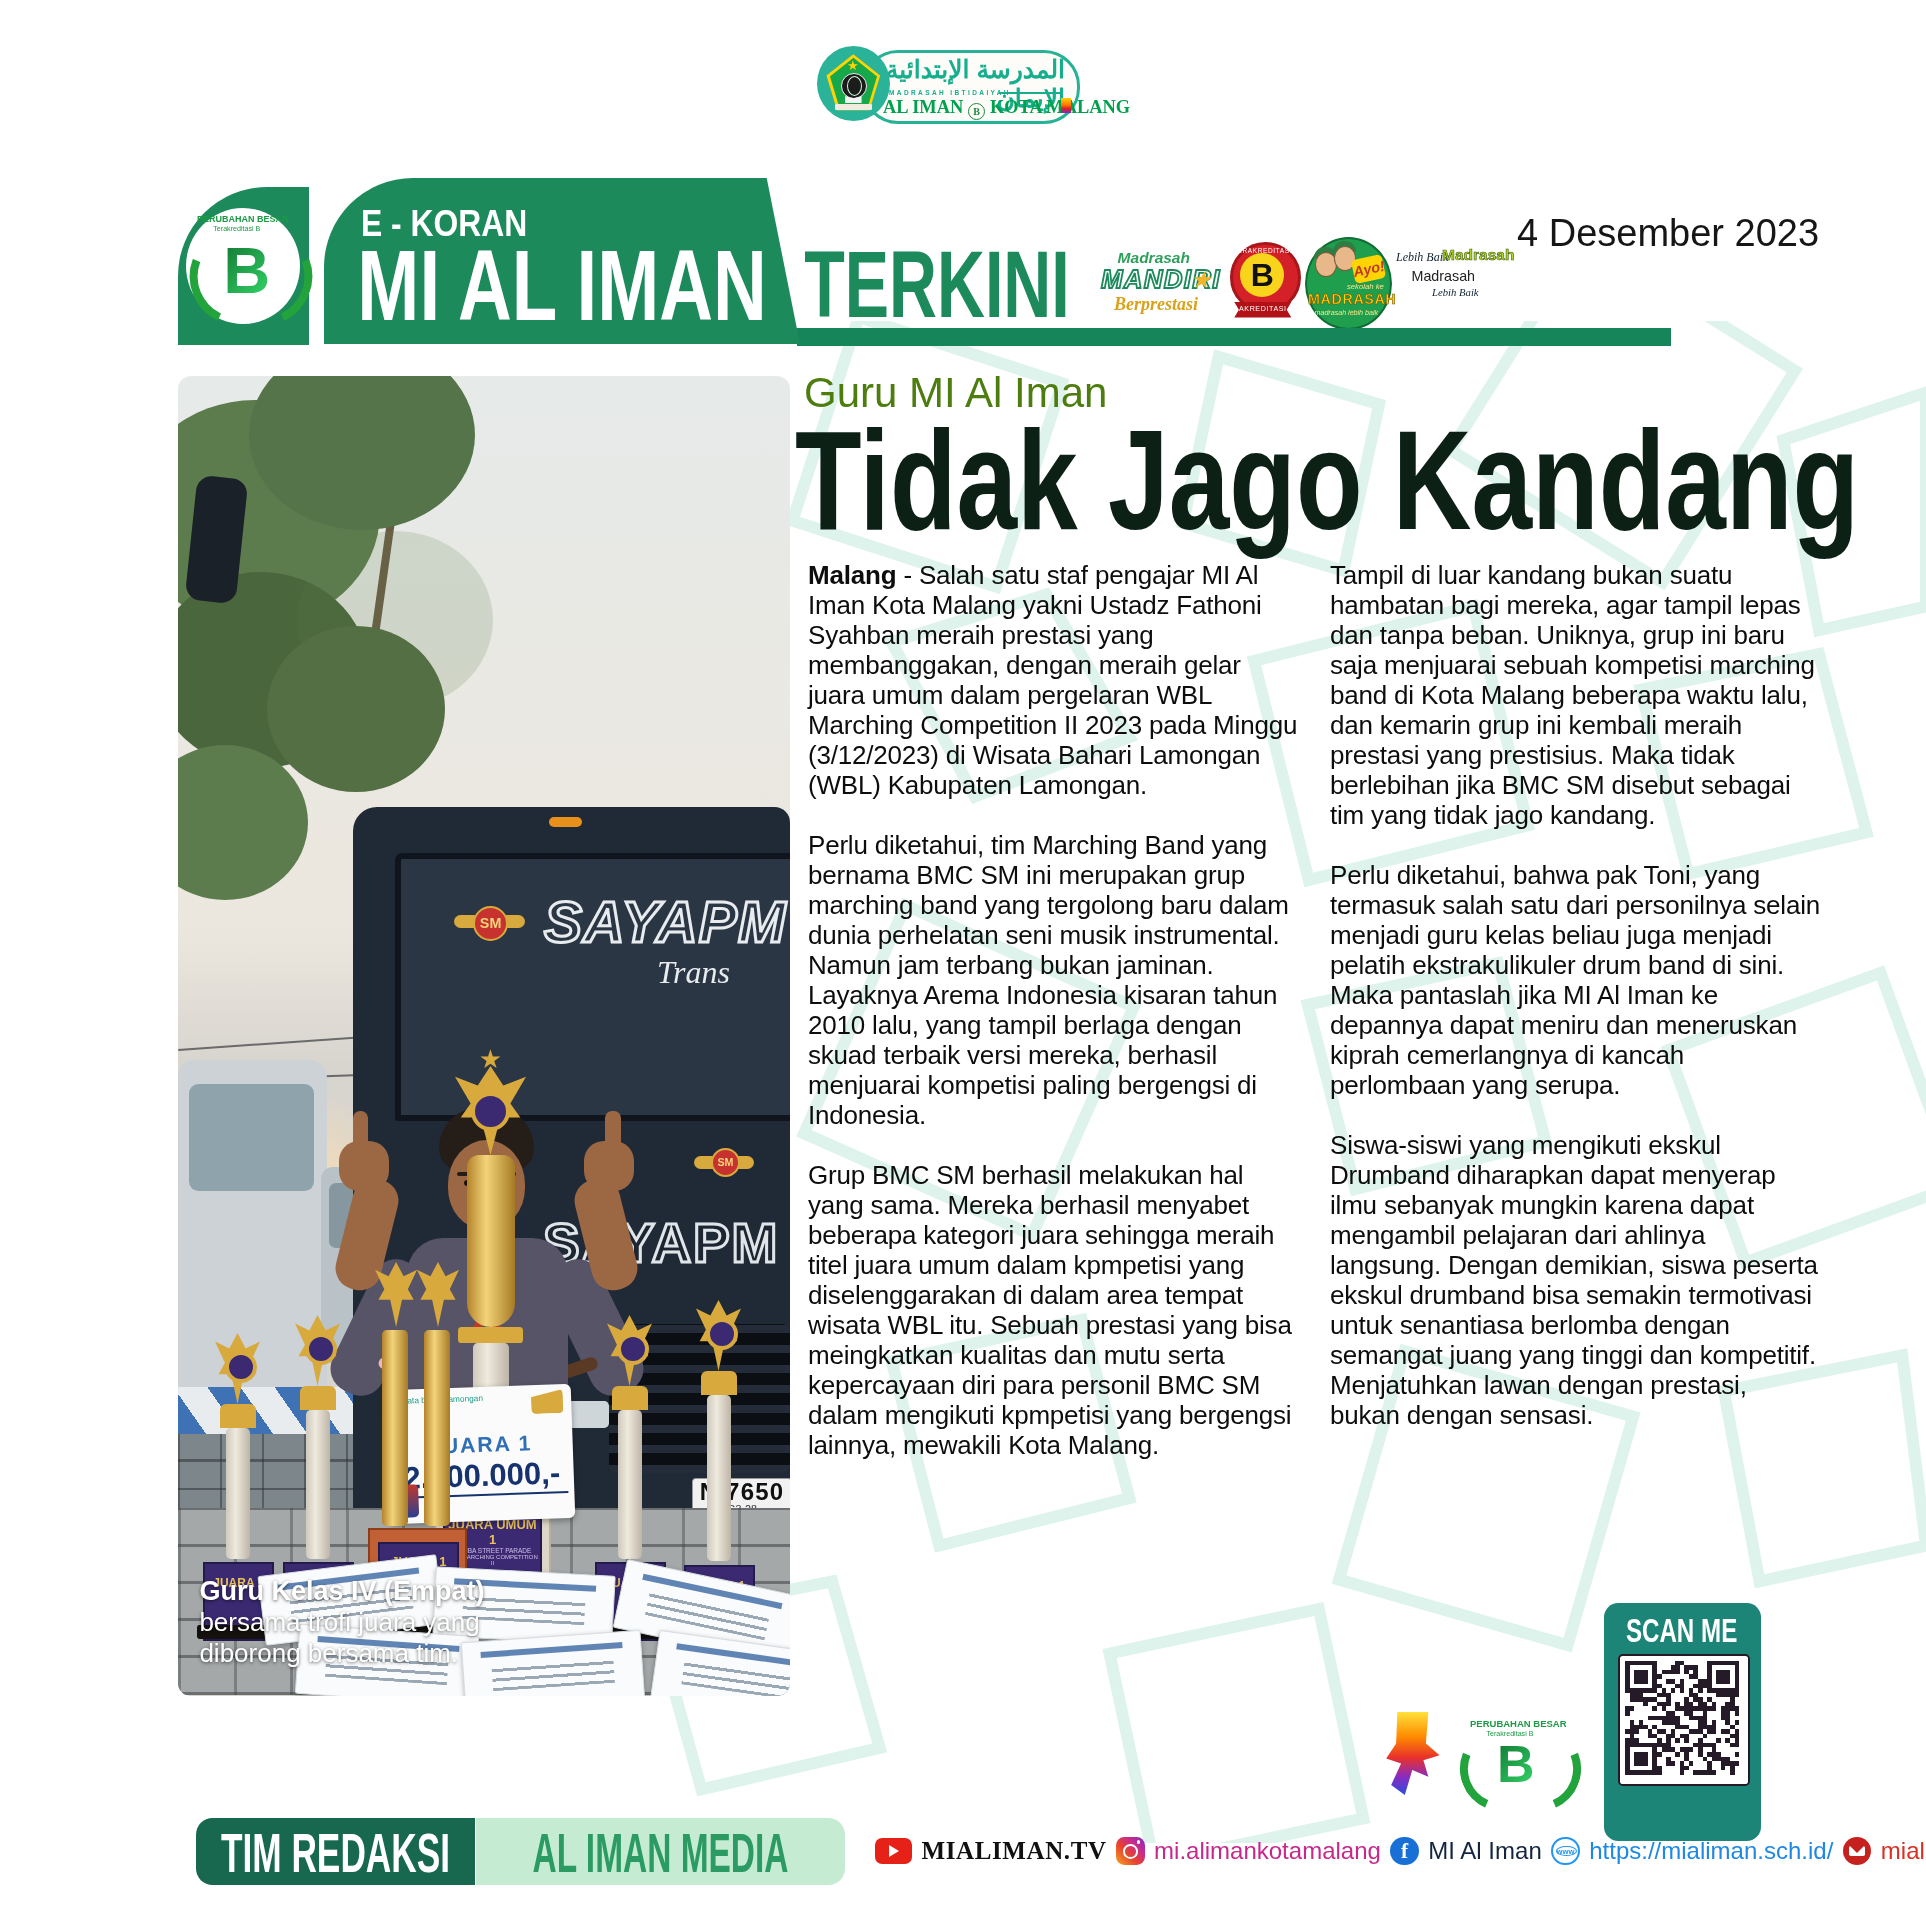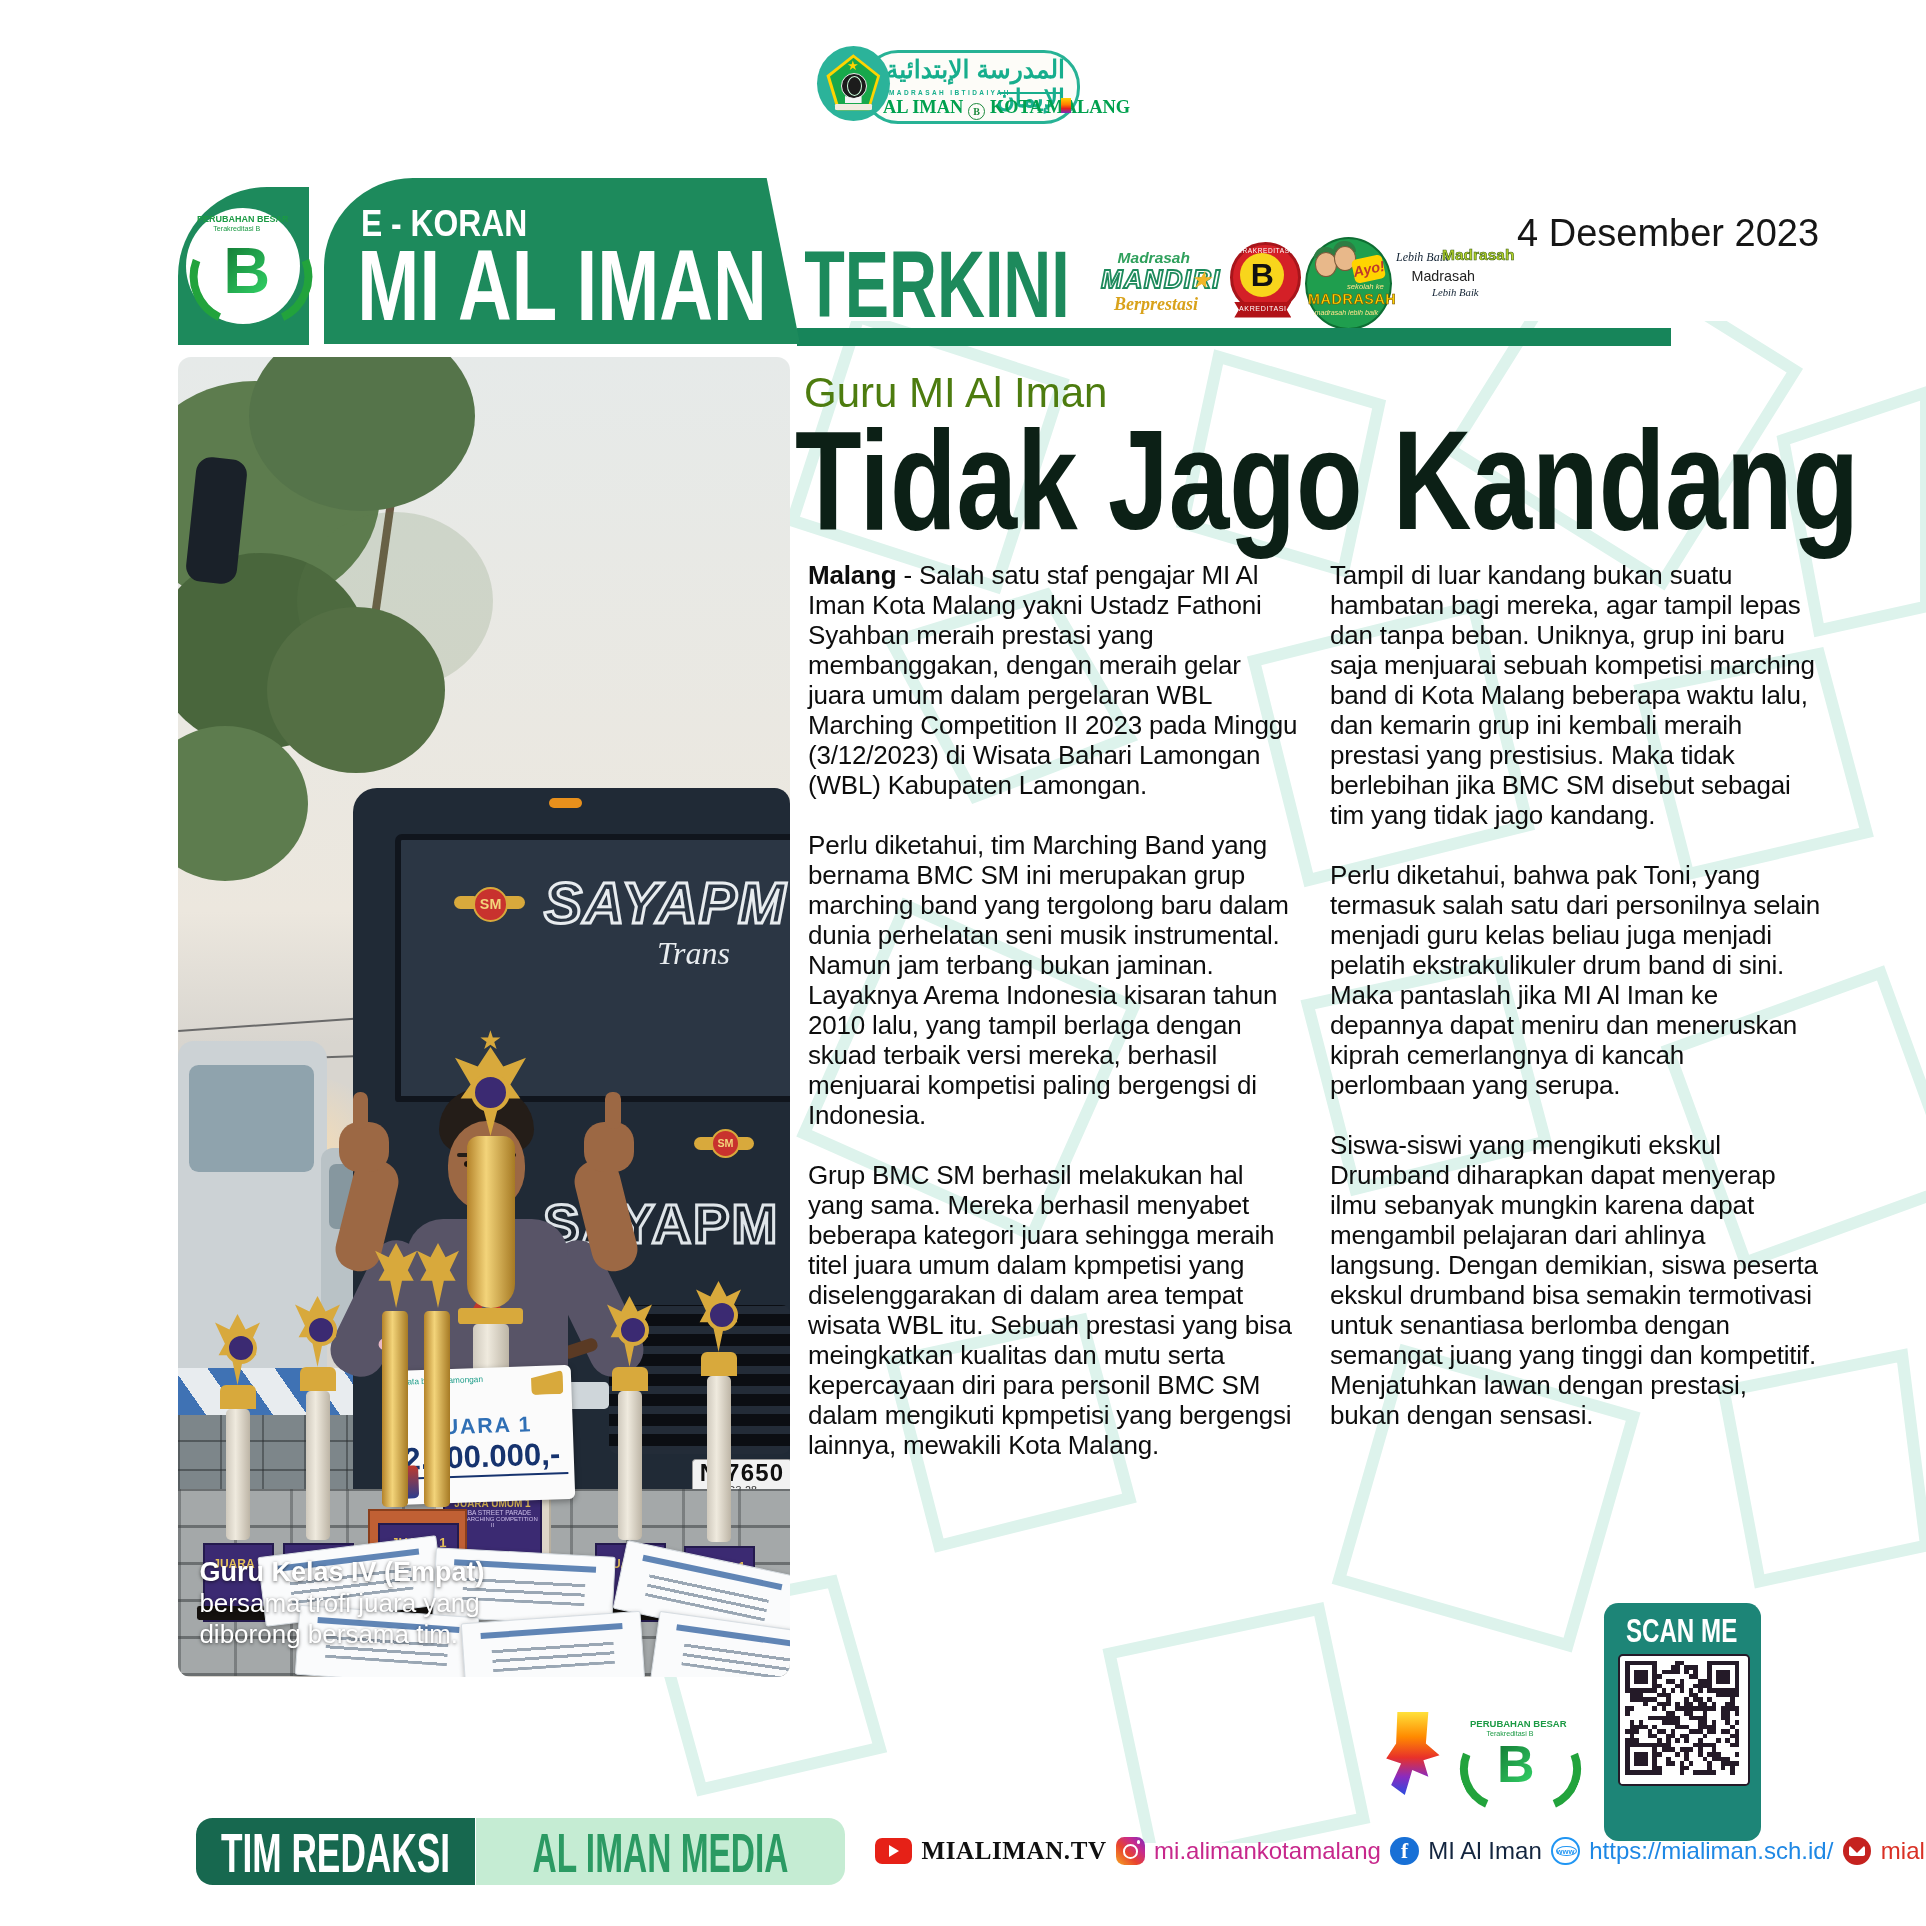--- a/index.html
+++ b/index.html
@@ -94,21 +94,21 @@
   
   #kicker{left:804px;top:369px;font-size:42px;color:#4d7c0f;z-index:2;}
   #headline-svg{left:795px;top:415px;z-index:2;}
   .col{position:absolute;width:493px;font-size:26px;line-height:30px;letter-spacing:-0.2px;color:#0d0d0d;z-index:2;}
   #col1{left:808px;top:560px;}
   #col2{left:1330px;top:560px;}
   .para{margin:0 0 30px 0;}
   .lead-loc{font-weight:bold;}
 
   
-  #photo{left:178px;top:357px;width:612px;height:1320px;border-radius:13px;overflow:hidden;z-index:2;
+  #photo{left:178px;top:376px;width:612px;height:1320px;border-radius:13px;overflow:hidden;z-index:2;
     background:linear-gradient(180deg,#e6eae9 0%,#ece7de 42%,#d8d5cf 52%);}
   .blob{position:absolute;border-radius:50%;}
   #tree-branch{left:196px;top:71px;width:8.3px;height:333px;background:#6b5a44;transform:rotate(8deg);}
   #tree-branch2{left:125px;top:155px;width:6px;height:250px;background:#75634b;transform:rotate(-28deg);}
   #powerline1{left:0px;top:666px;width:202px;height:2.4px;background:#6a6a6a;transform:rotate(-4deg);}
   #powerline2{left:0px;top:701px;width:190px;height:2.4px;background:#6a6a6a;transform:rotate(-2deg);}
   #sun-glow{left:36px;top:719px;width:178px;height:155px;border-radius:50%;
     background:radial-gradient(circle,#f7ddb4 0%,rgba(247,221,180,0) 70%);}
   #van{left:0px;top:684px;width:149px;height:380px;background:#ccd2d5;border-radius:15.5px 18px 4.8px 4.8px;}
   #van-window{left:10.7px;top:24px;width:125px;height:107px;background:#8fa3ad;border-radius:9.5px;}
@@ -447,21 +447,21 @@
 
   <div class="trophy" style="left:262px;top:672px;width:101px;height:600px;">
     <div class="tr-star" style="top:-3.6px;font-size:26px;">★</div>
     <div class="tr-flame" style="left:15px;top:18px;width:71px;height:89px;"></div>
     <div class="tr-medal" style="left:31px;top:44px;width:31px;height:31px;"></div>
     <div class="tr-col gold" style="left:27px;top:107px;width:48px;height:172px;border-radius:12px 12px 24px 24px;"></div>
     <div class="tr-collar" style="left:18px;top:279px;width:65px;height:15.5px;"></div>
     <div class="tr-col" style="left:33px;top:295px;width:36px;height:161px;"></div>
     <div class="tr-base marble" style="left:-6px;top:455px;width:113px;height:71px;"></div>
     <div class="tr-base" style="left:3px;top:463px;width:95px;height:57px;padding-top:3.6px;">
-      <div class="tr-label" style="font-size:10px;">JUARA UMUM 1</div>
+      <div class="tr-label" style="font-size:13px;">JUARA UMUM 1</div>
       <div class="tr-sub" style="font-size:6.5px;">LOMBA STREET PARADE</div>
       <div class="tr-sub" style="font-size:6px;">WBL MARCHING COMPETITION II</div>
     </div>
     <div class="tr-plinth" style="left:-13px;top:527px;width:127px;height:15.5px;"></div>
   </div>
 
   <div id="check" class="abs">
     <div id="check-brand">wisata bahari lamongan</div>
     <div id="check-emblem"></div>
     <div id="check-title">JUARA 1</div>

